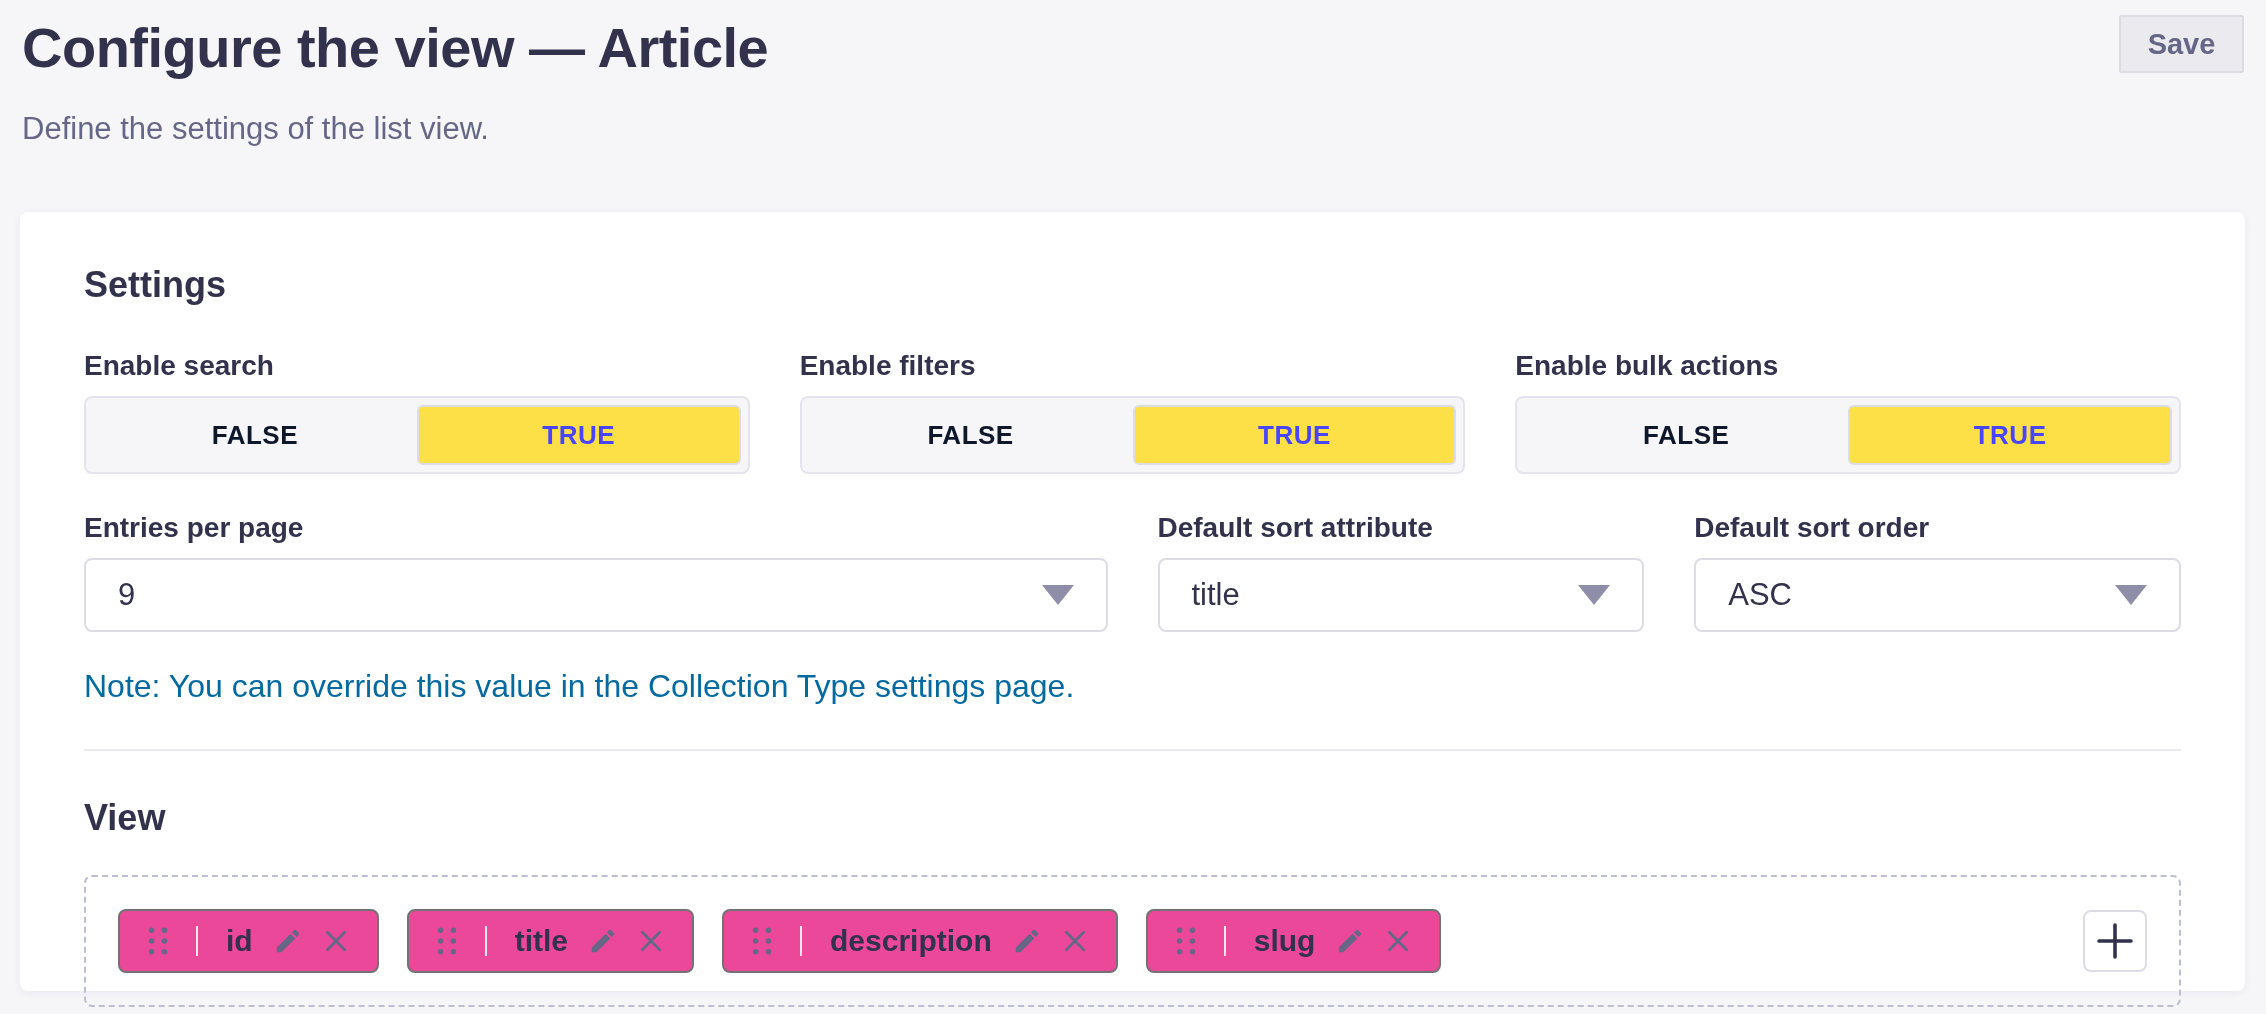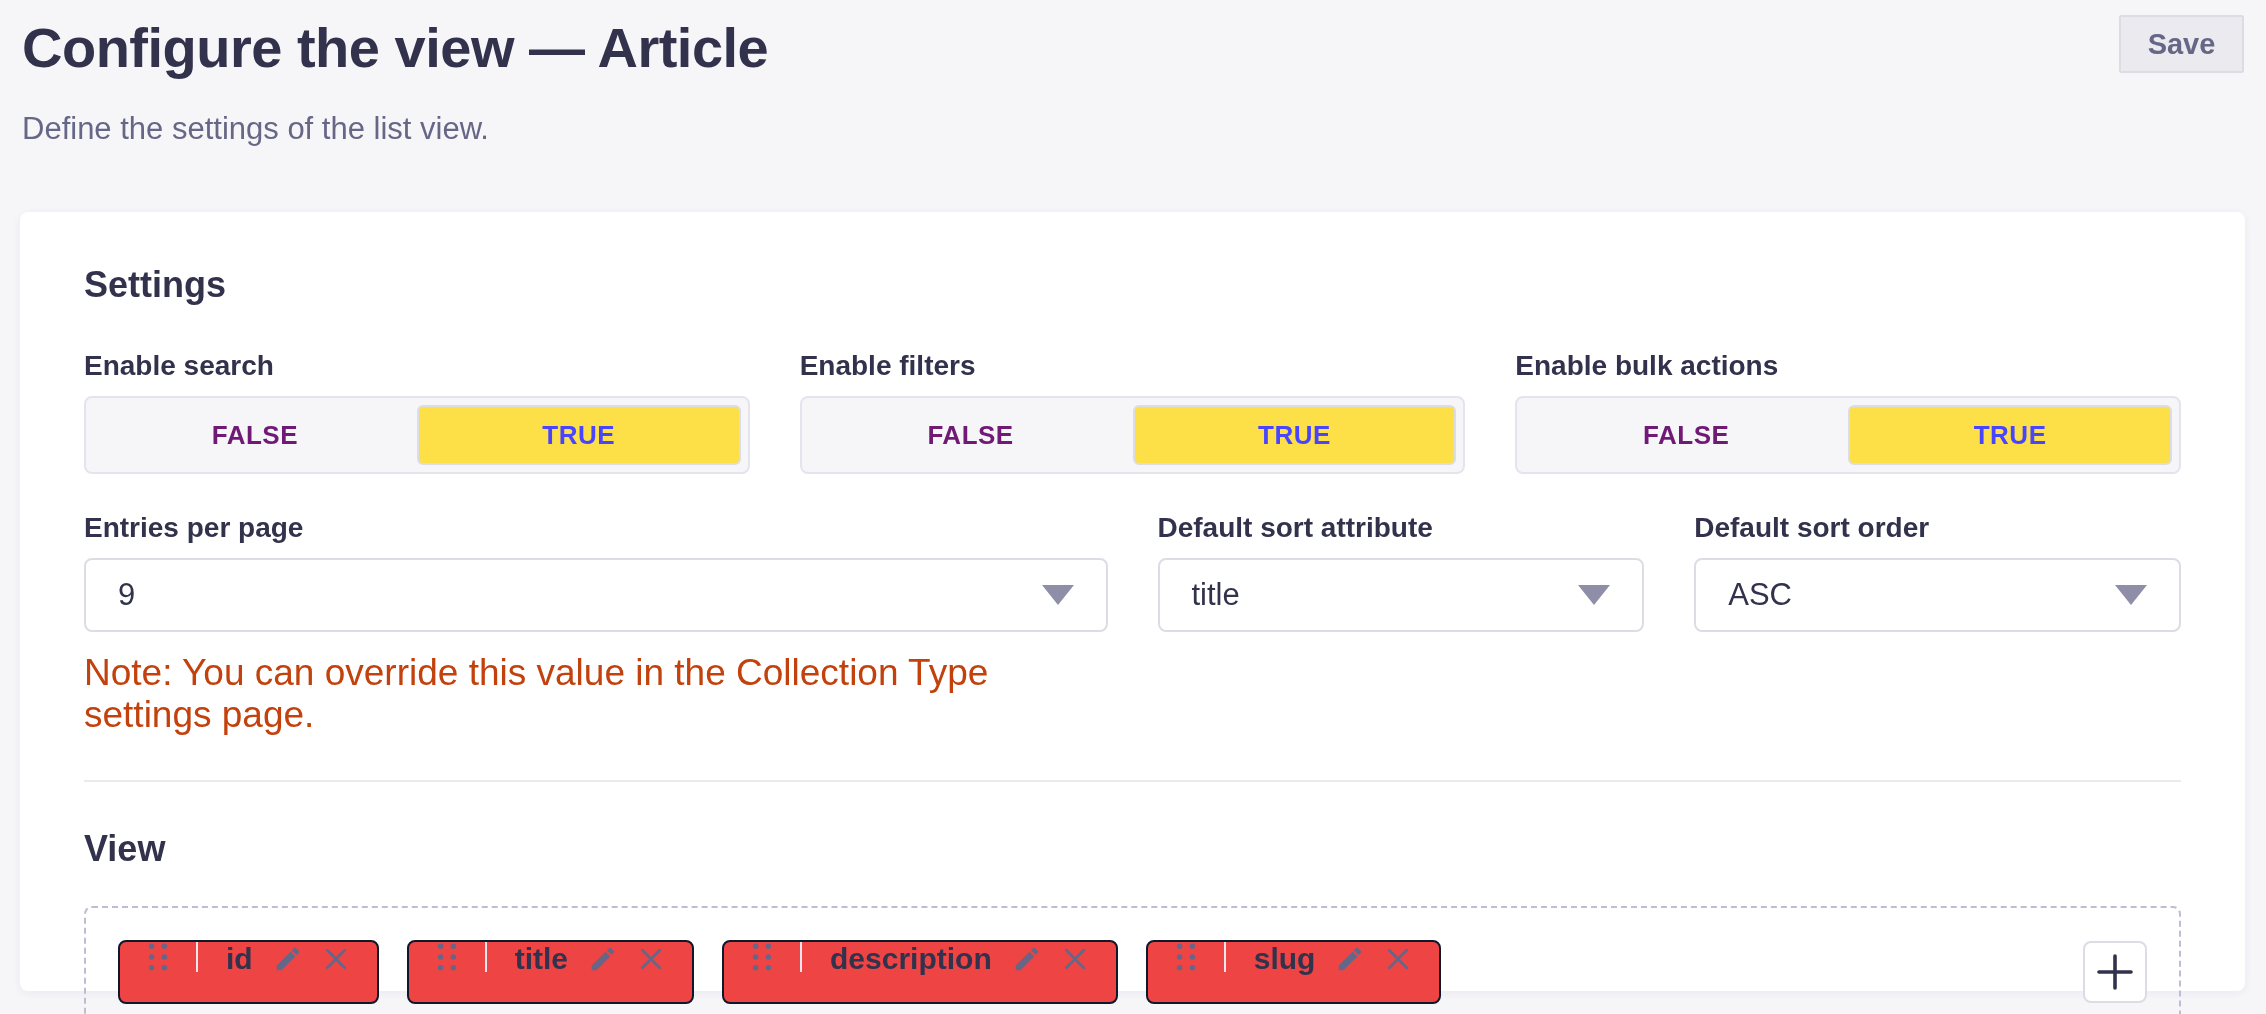--- a/index.html
+++ b/index.html
@@ -54,57 +54,57 @@
 
   
   .toggle {
     height: 78px; background: #f6f6f9;
     border: 2px solid #e4e4ef; border-radius: 8px;
     padding: 7px; display: flex; cursor: pointer;
   }
   .toggle-opt {
     flex: 1; display: flex; align-items: center; justify-content: center;
     font-size: 26px; font-weight: 600; letter-spacing: 0.5px;
-    color: #701a75; border-radius: 6px; border: 2px solid transparent;
+    color: #0f172a; border-radius: 6px; border: 2px solid transparent;
   }
   .toggle-opt.selected {
     background: #fde047; border-color: #dcdce4; color: #4945ff;
   }
 
   
   .select {
     height: 74px; background: #ffffff;
     border: 2px solid #dcdce4; border-radius: 8px;
     display: flex; align-items: center; justify-content: space-between;
     padding: 0 32px; cursor: pointer;
   }
   .select-value { font-size: 31px; color: #32324d; }
   .caret {
     width: 0; height: 0;
     border-left: 16px solid transparent; border-right: 16px solid transparent;
     border-top: 20px solid #8e8ea9;
   }
 
-  .note { font-size: 37px; color: #c2410c; margin-top: 20px; }
+  .note { font-size: 32px; color: #0369a1; margin-top: 36px; }
 
   .divider { height: 2px; background: #eaeaef; margin-top: 44px; }
 
   .view-heading { margin-top: 46px; }
 
   
   .dropzone {
     margin-top: 36px; height: 132px;
     border: 2px dashed #bdbdd3; border-radius: 8px;
     display: flex; align-items: center; gap: 28px;
     padding: 0 32px;
   }
   .chip {
-    height: 64px; background: #ef4444;
-    border: 2px solid #0f172a; border-radius: 8px;
-    display: flex; align-items: flex-start; overflow: hidden;
+    height: 64px; background: #ec4899;
+    border: 2px solid #737373; border-radius: 8px;
+    display: flex; align-items: center; overflow: hidden;
   }
   .chip-drag {
     width: 78px; display: flex; align-items: center; justify-content: center;
     border-right: 2px solid #e6e6f0; cursor: grab;
   }
   .chip-body {
     display: flex; align-items: center; gap: 20px; padding: 0 28px;
   }
   .chip-label { font-size: 30px; font-weight: 700; color: #32324d; }
   .icon-btn {

